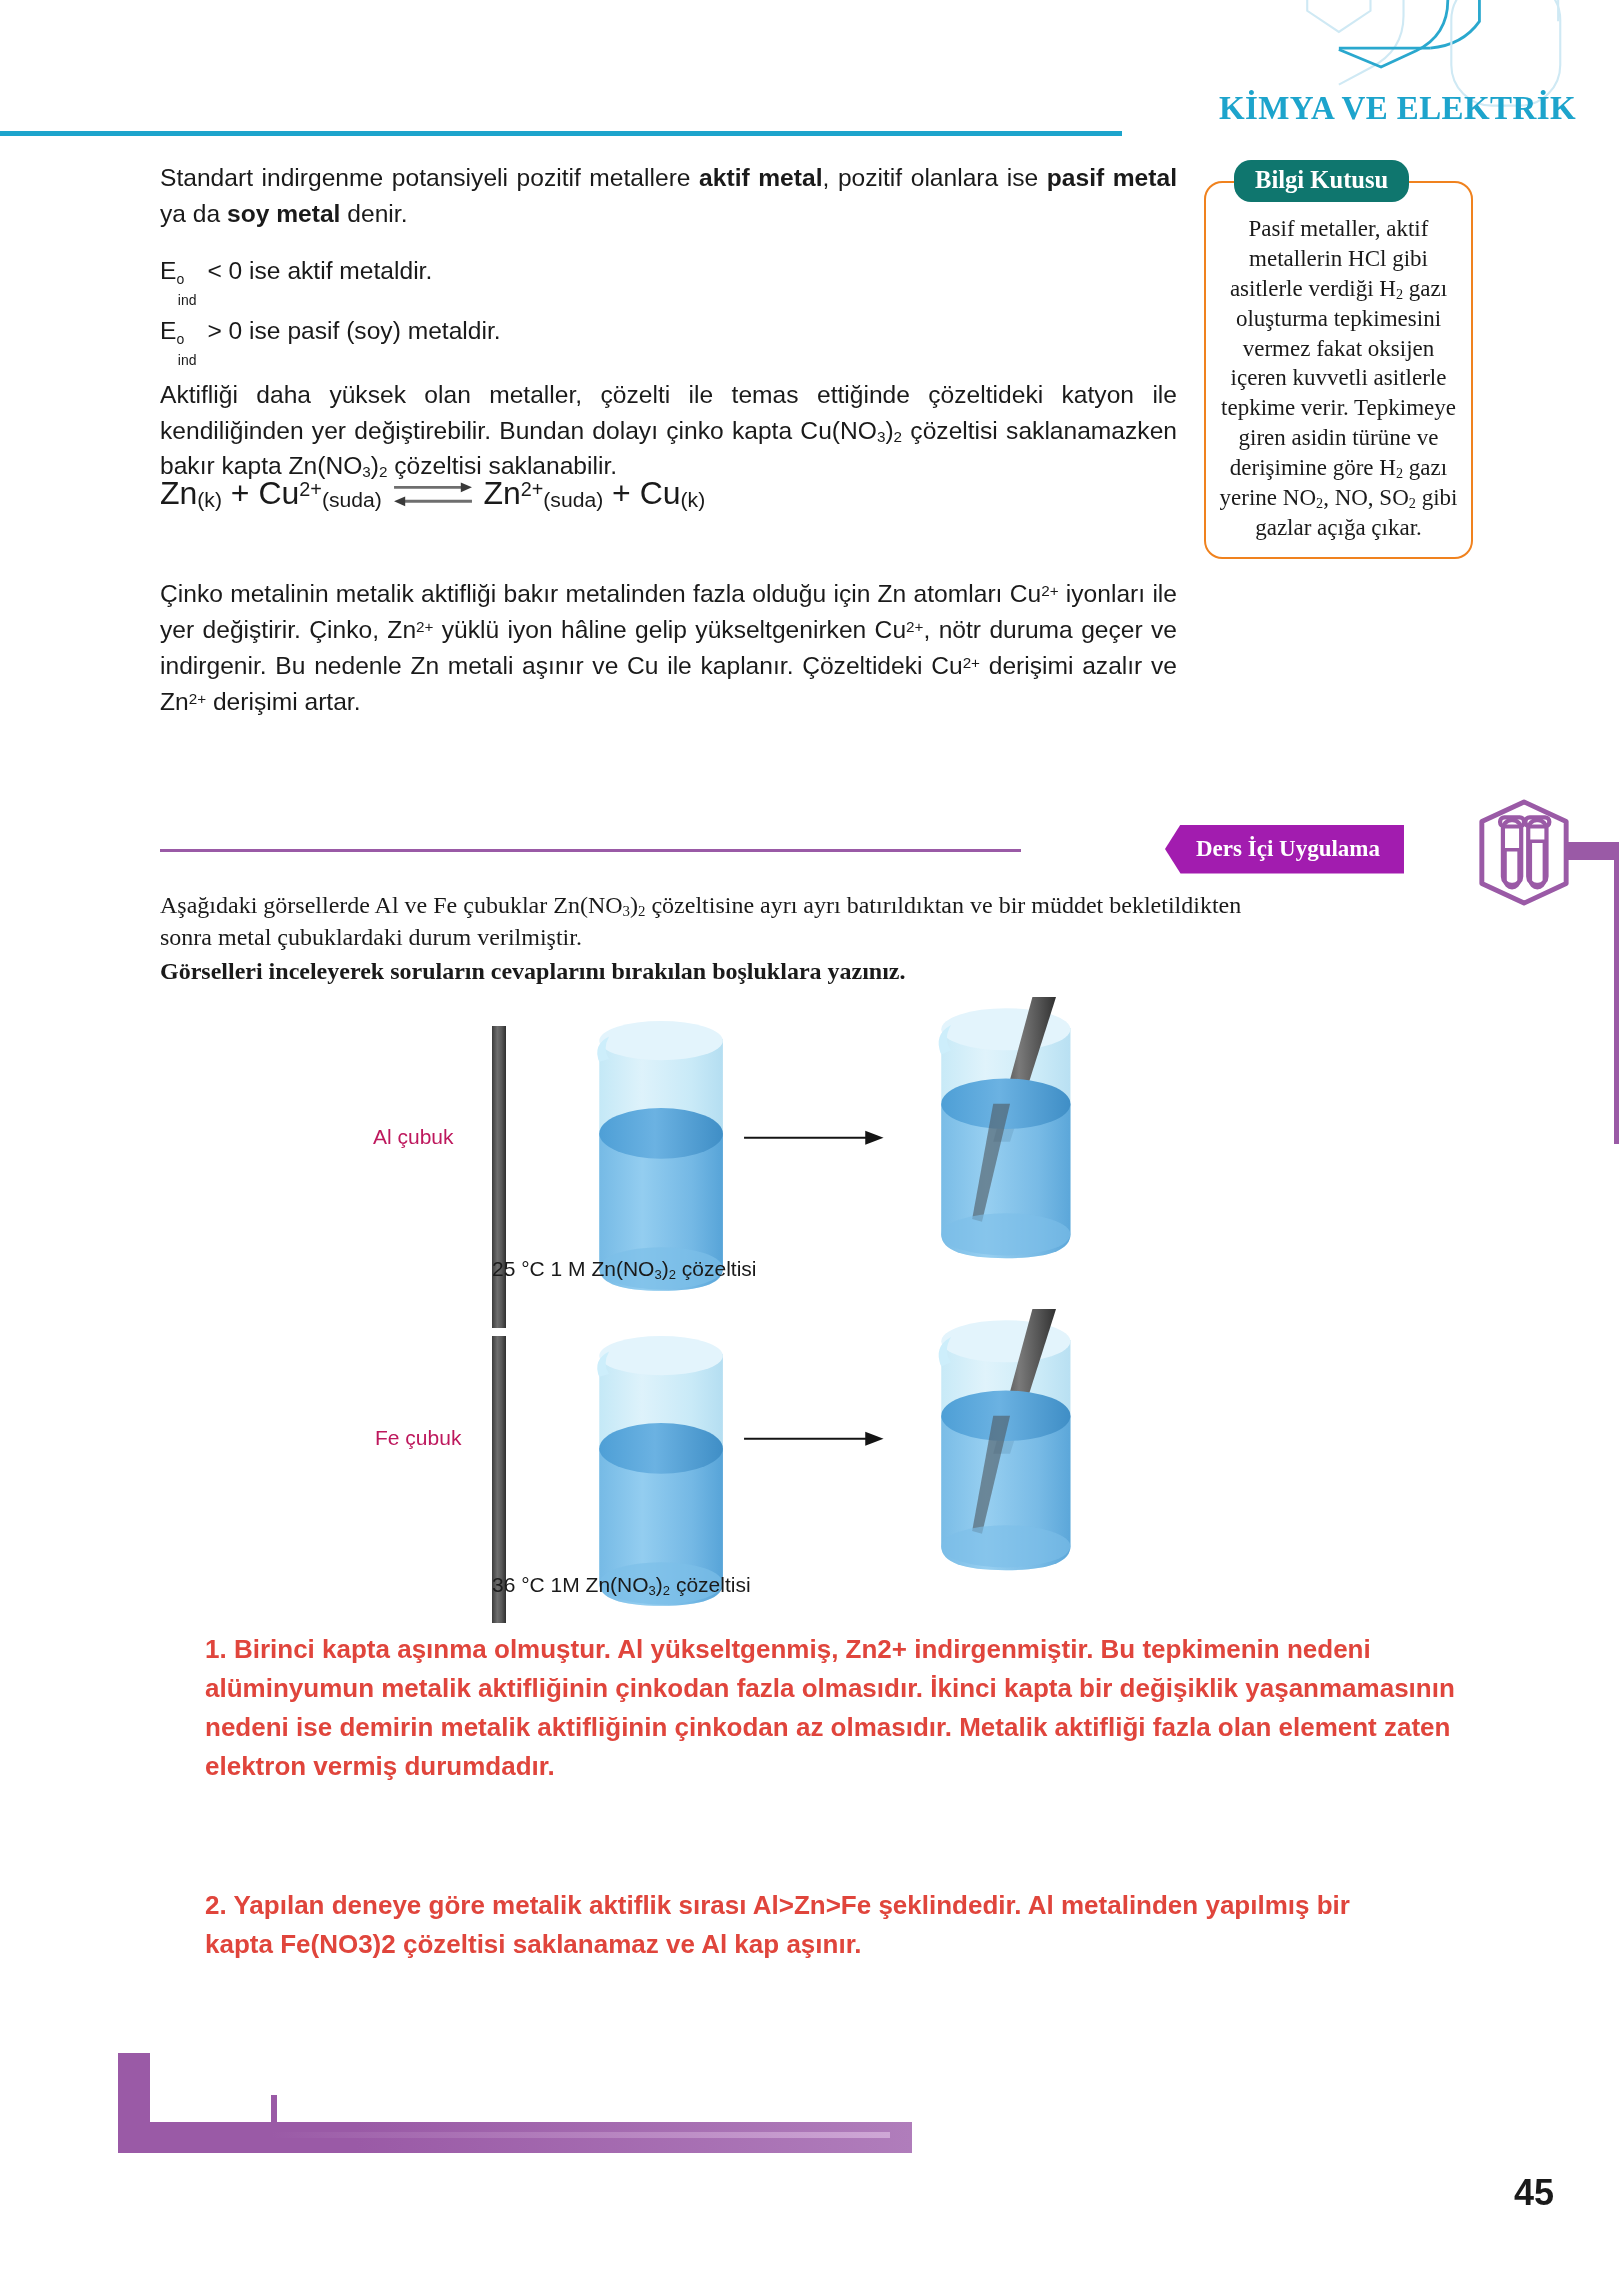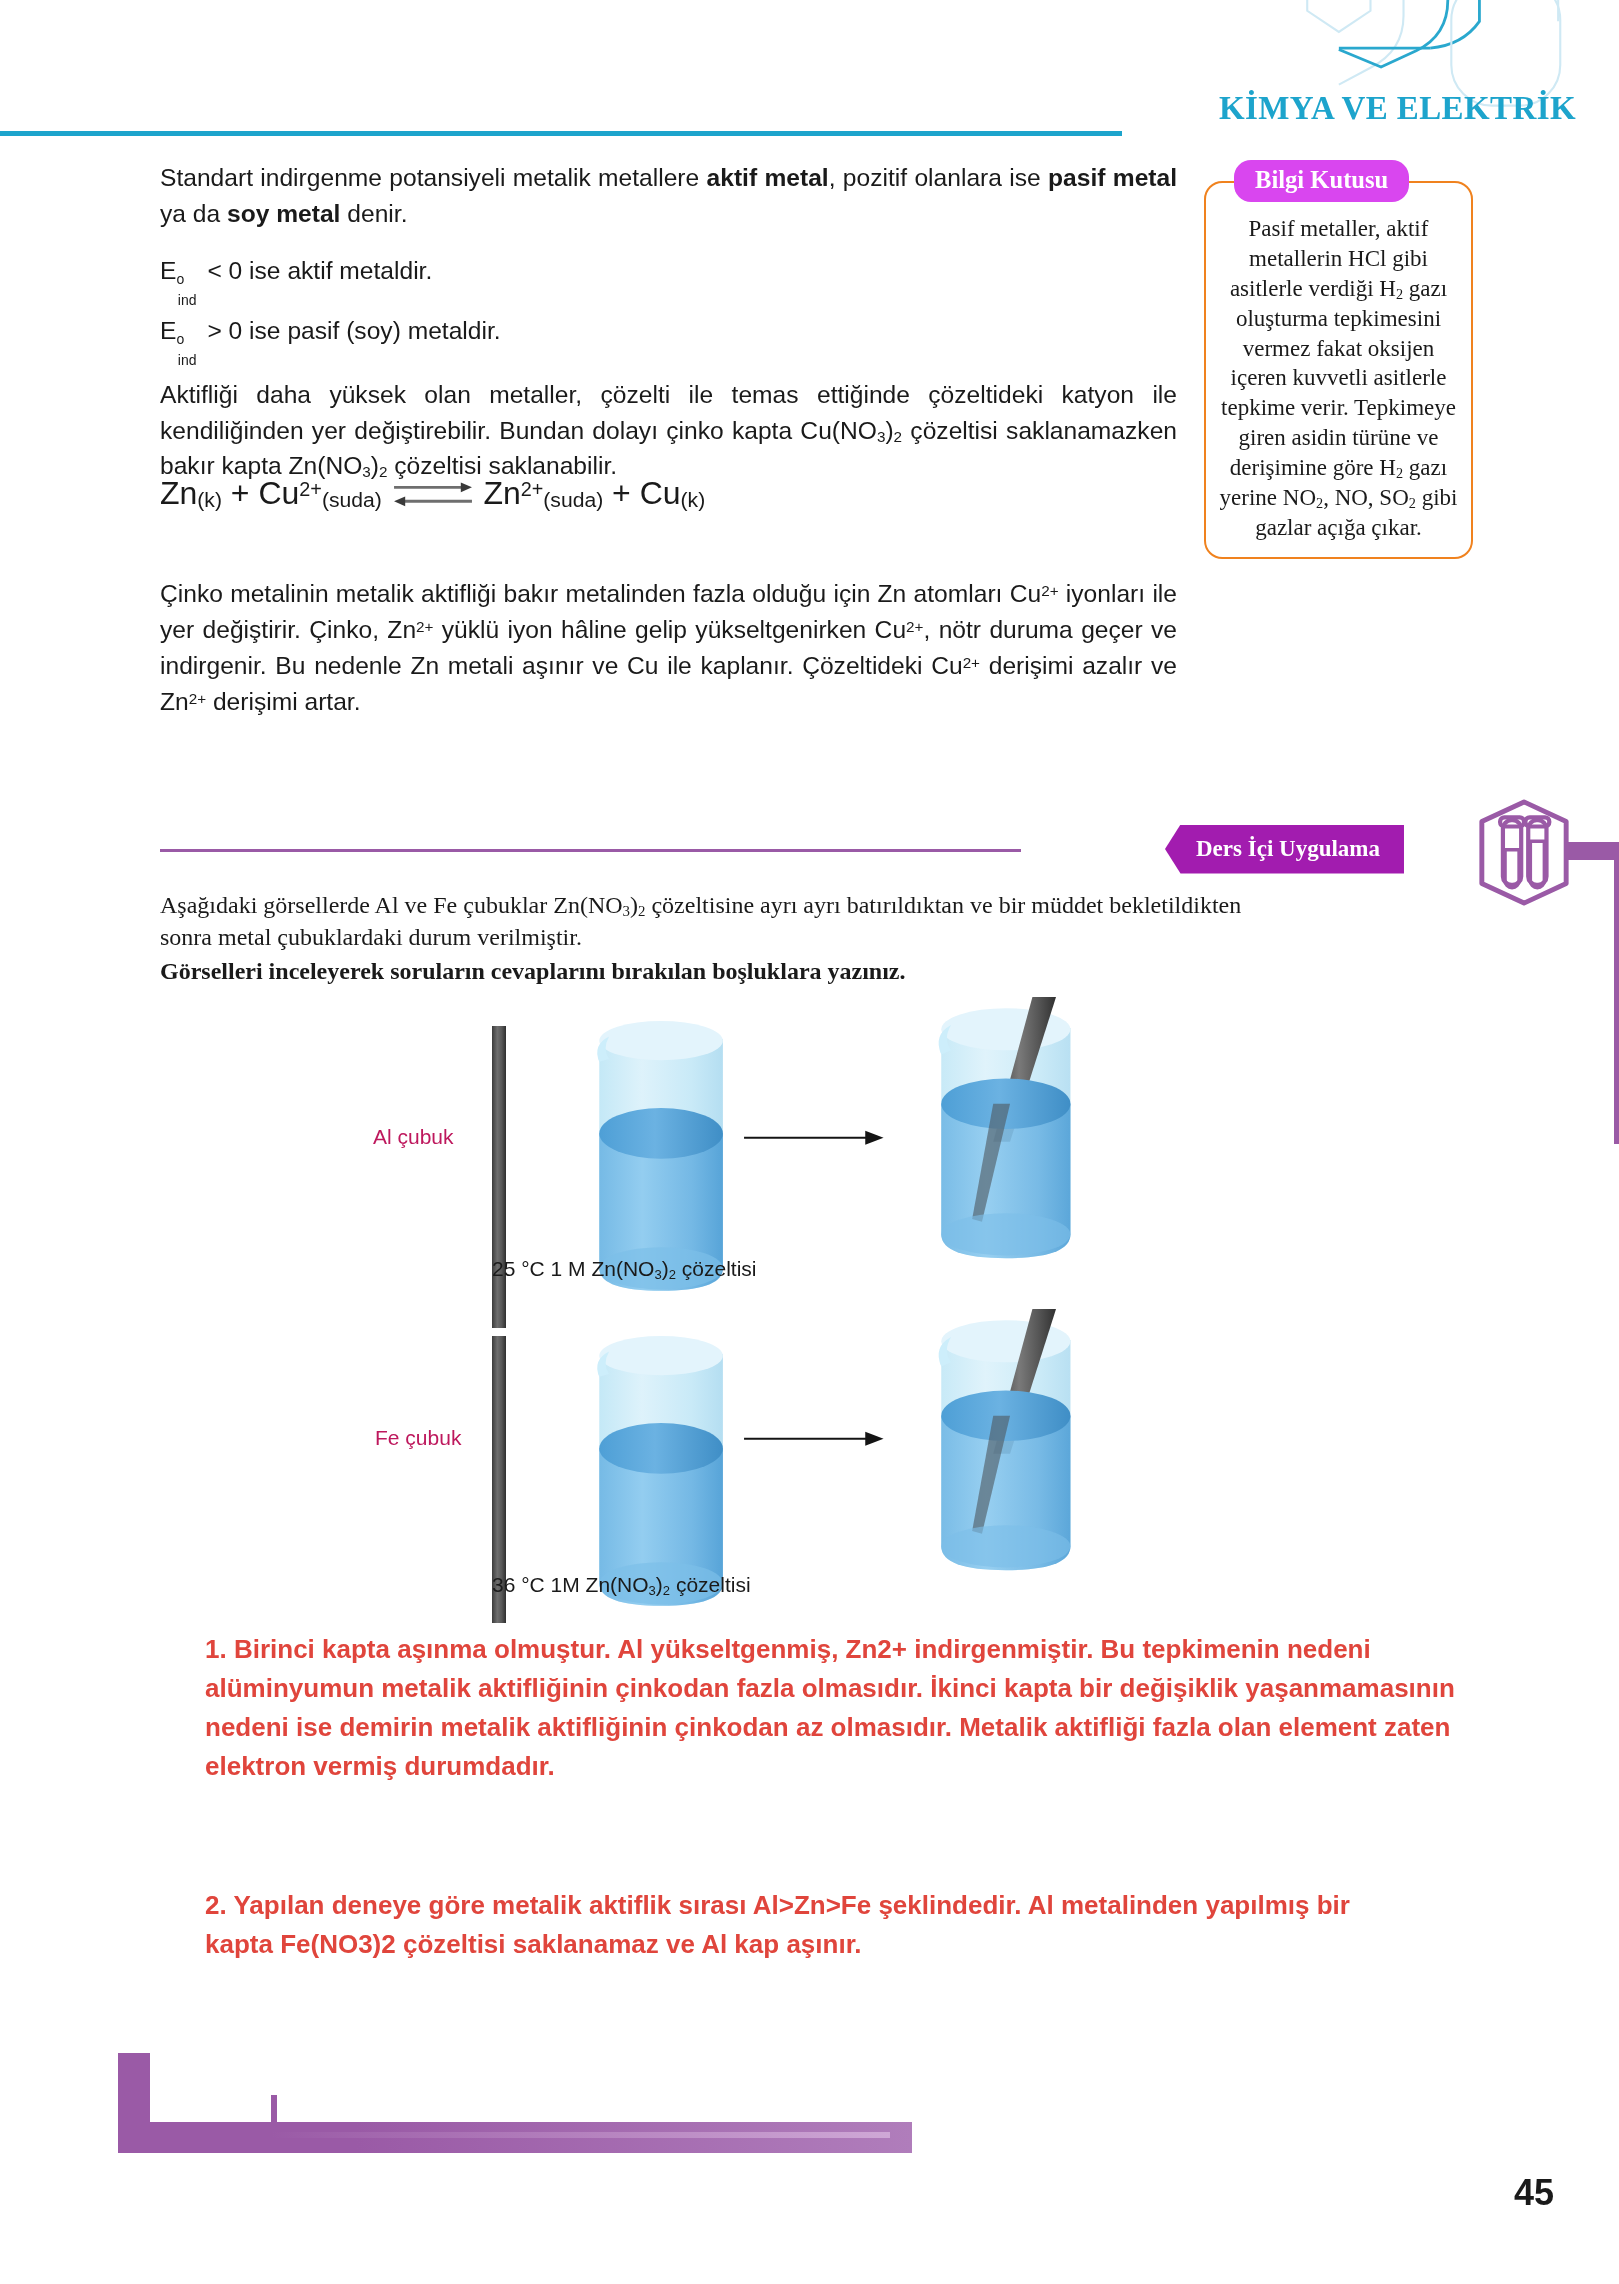--- a/index.html
+++ b/index.html
@@ -53,21 +53,21 @@
   
   .info-box{
     position:absolute;left:1204px;top:181px;width:269px;
     border:2.8px solid #f0821e;border-radius:18.3px;
     box-sizing:border-box;
     padding:31px 9.8px 14px 9.8px;
     background:#fff;
   }
   .info-label{
     position:absolute;left:1234px;top:160px;
-    background:#d946ef;color:#fff;
+    background:#0f766e;color:#fff;
     font-family:"Liberation Serif", serif;font-weight:700;
     font-size:24.6px;padding:6.3px 21px 7.7px 21px;border-radius:17px;
     white-space:nowrap;z-index:3;
   }
   .info-text{
     font-family:"Liberation Serif", serif;
     font-size:23px;line-height:1.30;color:#1a1a1a;text-align:center;
   }
 
   
@@ -138,21 +138,21 @@
       <path d="M430 108 Q476 104 500 70 L500 -30 Q500 -78 455 -100" stroke="#2aa8ce" stroke-width="4"></path>
       <rect x="460" y="10" width="155" height="180" rx="58" stroke="#cfe9f4"></rect>
       <path d="M560 -60 Q612 -30 612 30 L612 70" stroke="#cfe9f4"></path>
       <path d="M210 -120 Q160 -85 160 -25 L160 30" stroke="#eaf6fb"></path>
     </g>
   </svg>
   <div class="header-rule"></div>
   <div class="header-title">KİMYA VE ELEKTRİK</div>
 
   <div class="col-main">
-    <p><span>Standart indirgenme potansiyeli metalik metallere </span><b>aktif metal</b><span>, pozitif olanlara ise </span><b>pasif metal</b><span> ya da </span><b>soy metal</b><span> denir.</span></p>
+    <p><span>Standart indirgenme potansiyeli pozitif metallere </span><b>aktif metal</b><span>, pozitif olanlara ise </span><b>pasif metal</b><span> ya da </span><b>soy metal</b><span> denir.</span></p>
 
     <div class="eline" style="margin-bottom:24px;">
       <span>E</span><span class="sbox"><span class="deg">o</span><span class="ind">ind</span></span><span>&lt; 0 ise aktif metaldir.</span>
     </div>
 
     <div class="eline" style="margin-bottom:28px;">
       <span>E</span><span class="sbox"><span class="deg">o</span><span class="ind">ind</span></span><span>&gt; 0 ise pasif (soy) metaldir.</span>
     </div>
 
     <p style="margin-bottom:32px;"><span>Aktifliği daha yüksek olan metaller, çözelti ile temas ettiğinde çözeltideki katyon ile kendiliğinden yer değiştirebilir. Bundan dolayı çinko kapta Cu(NO</span><sub>3</sub><span>)</span><sub>2</sub><span> çözeltisi saklanamazken bakır kapta Zn(NO</span><sub>3</sub><span>)</span><sub>2</sub><span> çözeltisi saklanabilir.</span></p>

